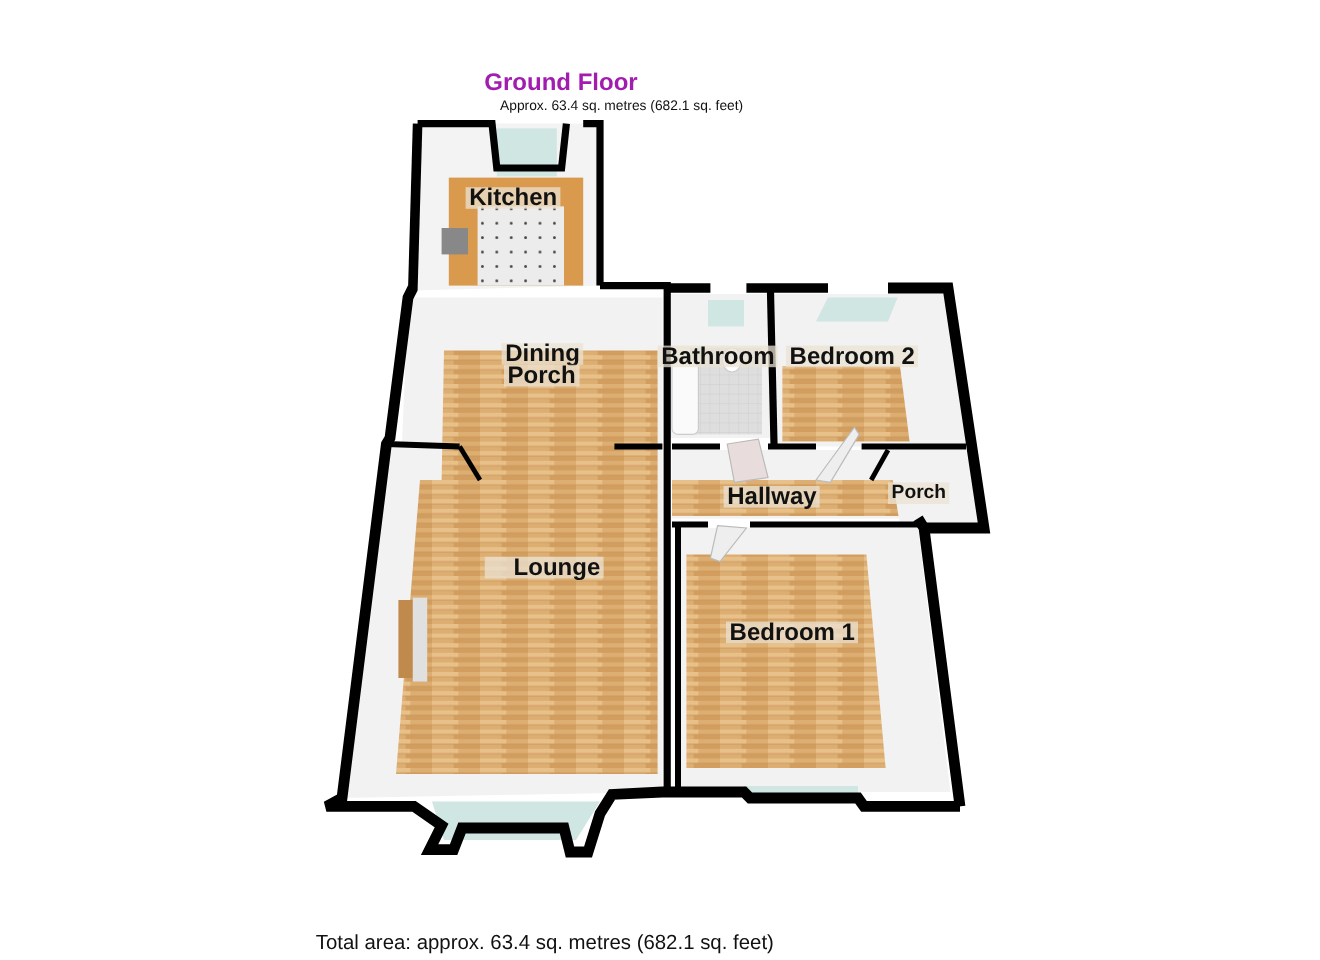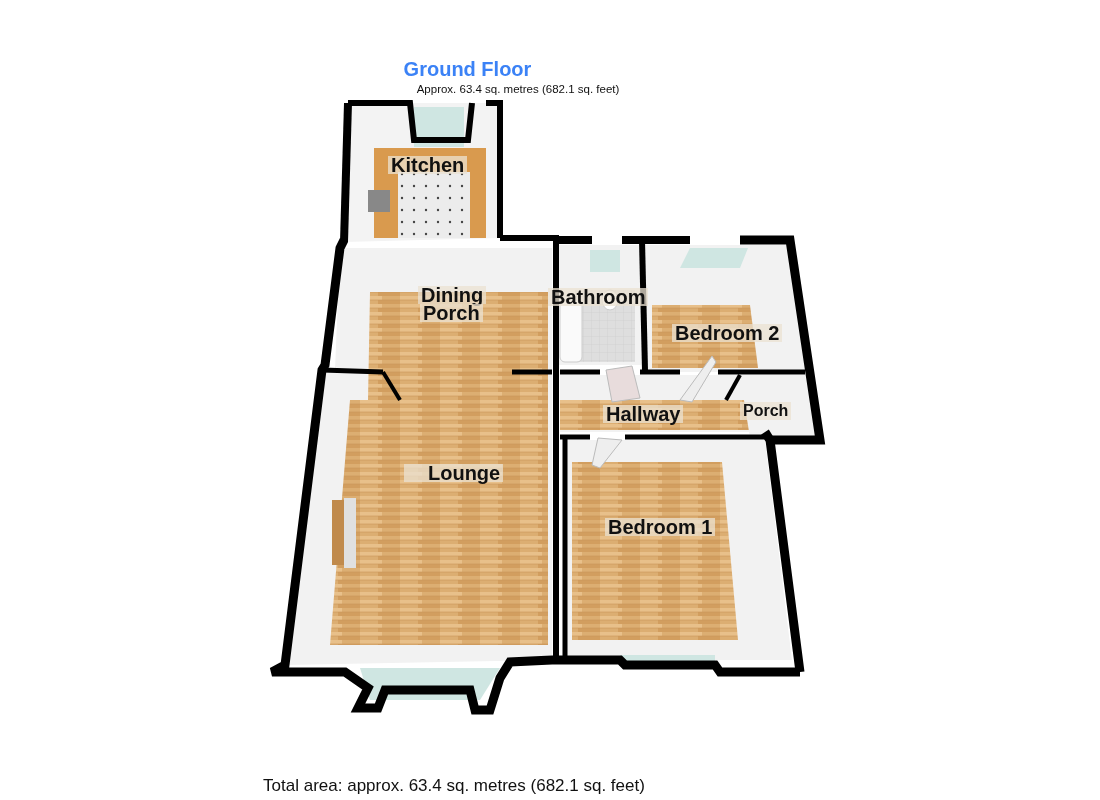--- a/index.html
+++ b/index.html
@@ -1,17 +1,17 @@
 <!DOCTYPE html>
 <html><head>
 <meta charset="utf-8">
 <style>
   html,body{margin:0;padding:0;background:#fff;}
   body{width:1100px;height:800px;position:relative;overflow:hidden;font-family:"Liberation Sans",sans-serif;}
-  .title{position:absolute;left:0;width:935px;top:58px;text-align:center;font-weight:bold;font-size:20px;color:#3b82f6;}
+  .title{position:absolute;left:0;width:935px;top:58px;text-align:center;font-weight:bold;font-size:20px;color:#a21caf;}
   .subtitle{position:absolute;left:0;width:1036px;top:83px;text-align:center;font-size:11.5px;color:#111;}
   .footer{position:absolute;left:0;width:908px;top:776px;text-align:center;font-size:17px;color:#111;}
   svg.plan{position:absolute;left:0;top:0;}
   .lbl{position:absolute;font-weight:bold;font-size:20px;color:#111;background:rgba(235,225,210,0.75);padding:0 3px;line-height:18px;text-align:center;white-space:nowrap;}
   .lbl.small{font-size:16px;}
 </style>
 </head>
 <body>
 
 <div class="title">Ground Floor</div>
@@ -105,19 +105,19 @@
     <line x1="625" y1="437" x2="765" y2="437" stroke-width="5"></line>
     <line x1="740" y1="375" x2="726" y2="400" stroke-width="4"></line>
     <line x1="565" y1="437" x2="565" y2="662" stroke-width="5"></line>
   </g>
 </svg>
 
 <div class="lbl" style="left:388px;top:156px;">Kitchen</div>
 <div class="lbl" style="left:418px;top:286px;background:rgba(235,225,210,0.75);">Dining</div>
 <div class="lbl" style="left:420px;top:304px;">Porch</div>
 <div class="lbl" style="left:548px;top:288px;">Bathroom</div>
-<div class="lbl" style="left:672px;top:288px;margin-top:36px;">Bedroom 2</div>
+<div class="lbl" style="left:655px;top:288px;">Bedroom 2</div>
 <div class="lbl" style="left:603px;top:405px;">Hallway</div>
 <div class="lbl small" style="left:740px;top:402px;">Porch</div>
 <div class="lbl" style="left:404px;top:464px;padding-left:24px;">Lounge</div>
 <div class="lbl" style="left:605px;top:518px;">Bedroom 1</div>
 
 <div class="footer">Total area: approx. 63.4 sq. metres (682.1 sq. feet)</div>
 
 </body></html>

